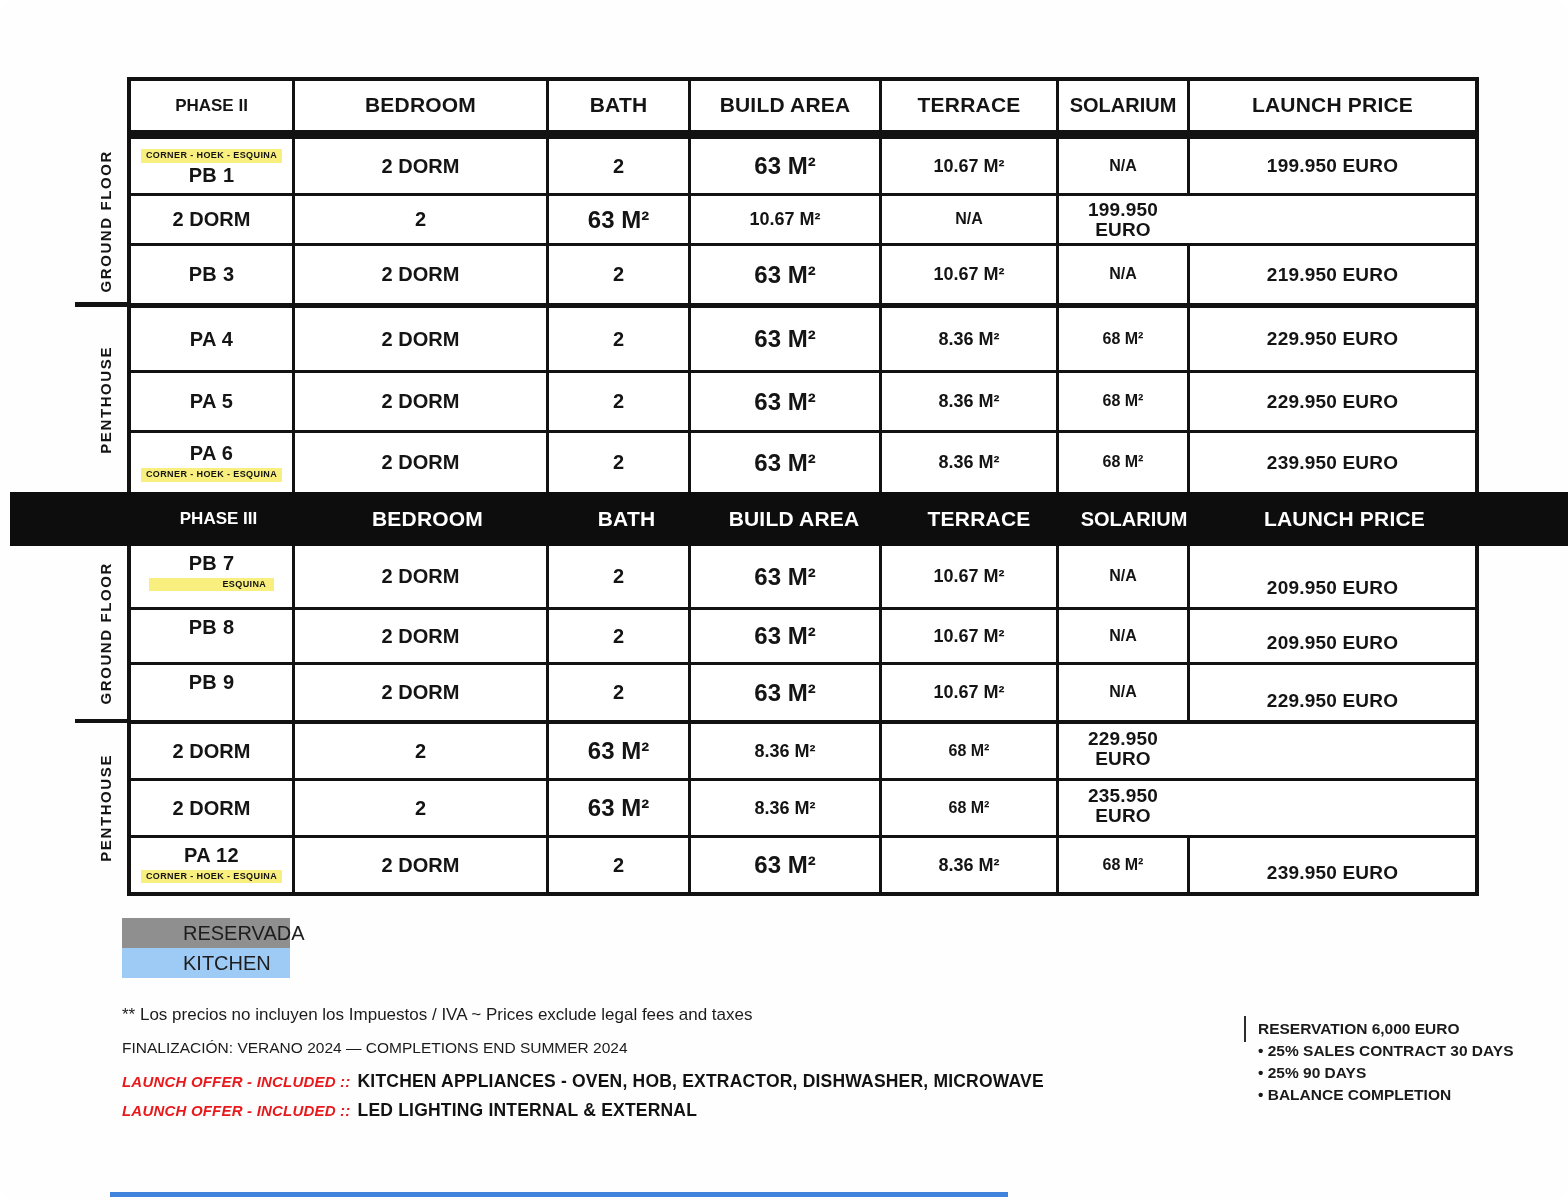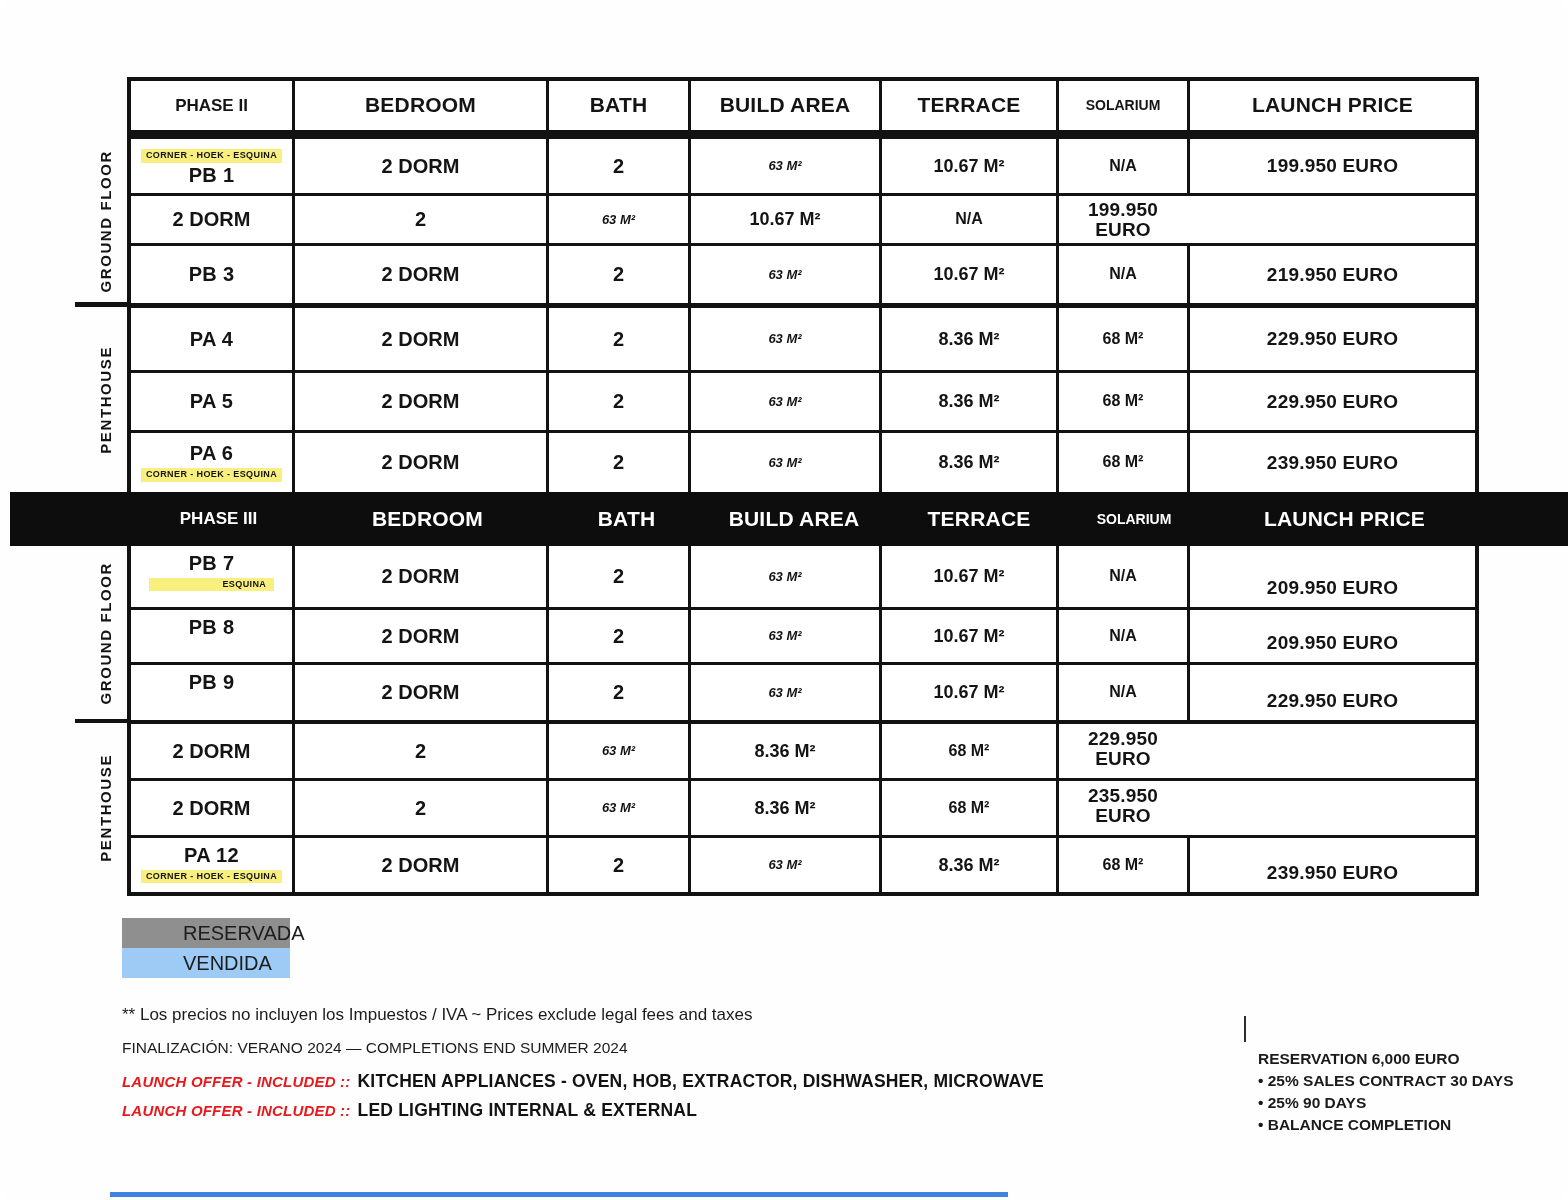--- a/index.html
+++ b/index.html
@@ -18,27 +18,27 @@
   .cell:first-child{border-left:none;}
   .hdr-row{height:49px;}
   .hdr-bar{height:9px;background:#121212;}
   .sec-div{height:5px;background:#121212;}
   .sec-div--3{height:4px;}
 
   
   .c-unit{font-size:20px;letter-spacing:.3px;flex-direction:column;}
   .c-bed{font-size:20px;}
   .c-bath{font-size:20px;}
-  .c-build{font-size:13px;font-style:italic;}
+  .c-build{font-size:24px;}
   .c-terr{font-size:18px;}
   .c-sol{font-size:16px;text-align:right;}
   .c-price{font-size:19px;letter-spacing:.2px;}
   .h-phase{font-size:17px;}
   .h-std{font-size:21px;letter-spacing:.2px;}
-  .h-sol{font-size:14px;}
+  .h-sol{font-size:20px;}
 
   
   .tbl--p3 .c-unit{justify-content:flex-start;padding-top:7px;}
   .tbl--p3 .c-price{align-items:flex-end;padding-bottom:9px;}
 
   
   .tag{background:#f8ef7e;color:#131313;font-size:9px;font-weight:bold;letter-spacing:.4px;
        padding:2px 5px;white-space:nowrap;}
   .tag--above{margin-bottom:2px;margin-top:3px;}
   .tag--below{margin-top:4px;}
@@ -67,21 +67,21 @@
   .note-1{top:1005px;font-size:17px;}
   .note-2{top:1039px;font-size:15.5px;}
   .offer{position:absolute;left:122px;display:flex;align-items:baseline;gap:7px;white-space:nowrap;}
   .offer-1{top:1071px;}
   .offer-2{top:1100px;}
   .offer-prefix{color:#e8191c;font-weight:bold;font-style:italic;font-size:15px;letter-spacing:.2px;}
   .offer-text{color:#121212;font-weight:bold;font-size:17.5px;letter-spacing:.2px;}
 
   
   .payment{position:absolute;left:1258px;top:1018px;font-weight:bold;font-size:15.5px;
-           color:#1a1a1a;line-height:22px;white-space:nowrap;margin-top:30px;}
+           color:#1a1a1a;line-height:22px;white-space:nowrap;}
   .pay-bar{position:absolute;left:1244px;top:1016px;width:2px;height:26px;background:#2c2c2c;}
 
   
   .blue-line{position:absolute;left:110px;top:1192px;width:898px;height:5px;background:#4083dc;}
 </style>
 </head>
 <body>
 
 <div class="page">
 
@@ -272,21 +272,21 @@
     </div>
 
   <div class="legend">
     <div class="sw" style="background: rgb(143, 143, 143);"></div>
     <div class="sw" style="background: rgb(157, 203, 245);"></div>
   </div>
   <div class="legend-label" style="top:918px">
     <span>RESERVADA</span>
     </div>
   <div class="legend-label" style="top:948px">
-    <span>VENDIDA</span>
+    <span>KITCHEN</span>
     </div>
 
   <div class="note note-1">** Los precios no incluyen los Impuestos / IVA ~ Prices exclude legal fees and taxes</div>
   <div class="note note-2">FINALIZACIÓN: VERANO 2024 — COMPLETIONS END SUMMER 2024</div>
 
   <div class="offer offer-1">
     <span class="offer-prefix">LAUNCH OFFER - INCLUDED ::</span>
     <span class="offer-text">KITCHEN APPLIANCES - OVEN, HOB, EXTRACTOR, DISHWASHER, MICROWAVE</span>
   </div>
   <div class="offer offer-2">

